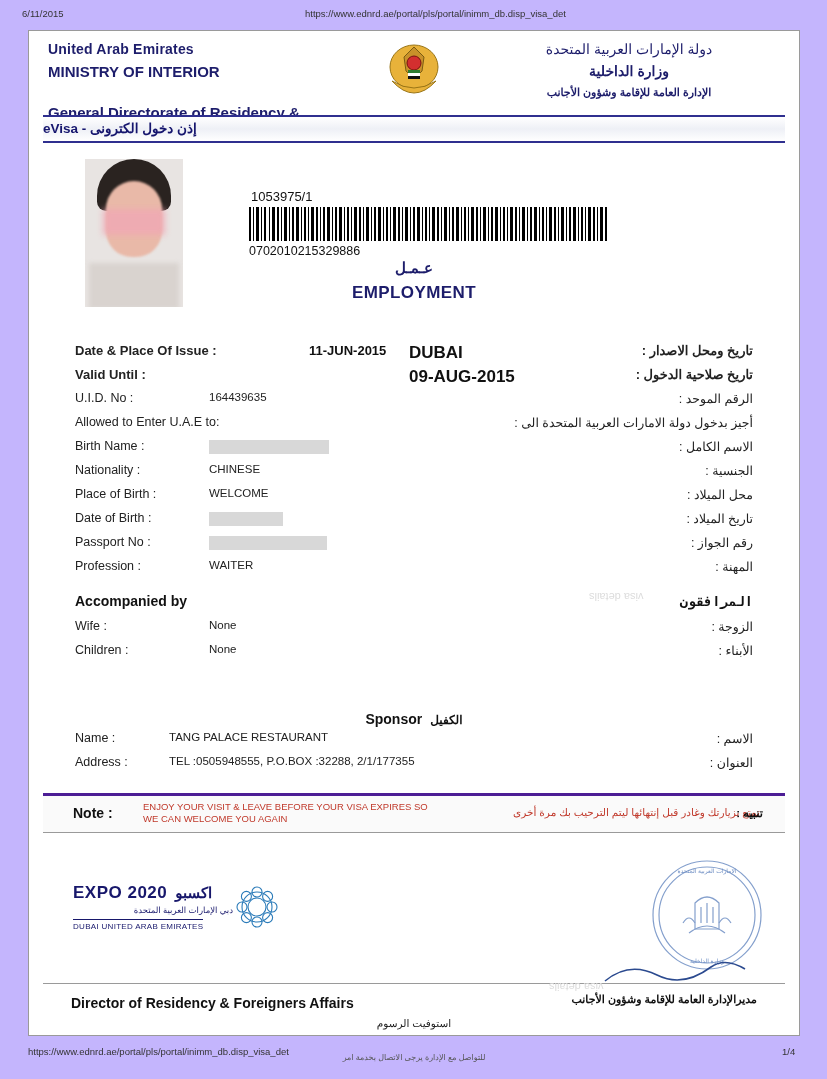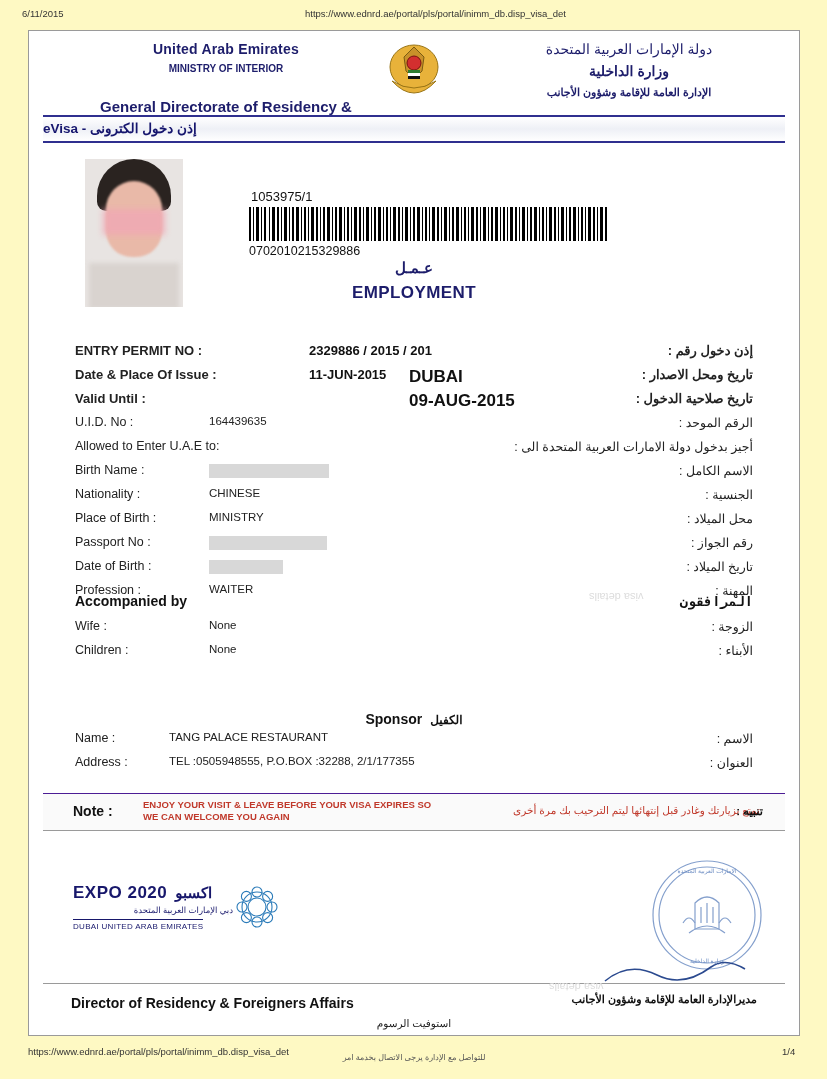--- a/index.html
+++ b/index.html
@@ -6,21 +6,21 @@
   body{
     width:827px;height:1079px;
     background:#ffffff;
     font-family:"Liberation Sans", sans-serif;
     color:#111;
     position:relative;
     overflow:hidden;
   }
   .page{
     position:absolute;inset:0;
-    background:#fef9c3;
+    background:#c4b5fd;
   }
   
   .print-hdr{
     position:absolute;top:8px;left:0;width:827px;
     font-size:9.5px;color:#333;
   }
   .print-hdr .date{position:absolute;left:22px;top:0;}
   .print-hdr .url{position:absolute;left:305px;top:0;}
   .print-ftr{
     position:absolute;top:1046px;left:0;width:827px;
@@ -35,24 +35,24 @@
     border:1px solid #9a9a9a;
     background:#fff;
     box-sizing:border-box;
   }
 
   
   .hdr{
     position:relative;height:78px;
   }
   .hdr-left{
-    position:absolute;left:37px;top:10px;width:320px;text-align:center;
+    position:absolute;left:19px;top:10px;width:320px;
   }
   .hdr-left .l1{font-size:14px;font-weight:bold;color:#1d1d6b;letter-spacing:.2px;}
-  .hdr-left .l2{font-size:10px;font-weight:bold;color:#1d1d6b;margin-top:6px;}
+  .hdr-left .l2{font-size:15px;font-weight:bold;color:#1d1d6b;margin-top:6px;}
   .hdr-left .l3{font-size:15px;font-weight:bold;color:#1d1d6b;margin-top:24px;}
   .hdr-right{
     position:absolute;right:20px;top:10px;width:300px;text-align:center;
     direction:rtl;
   }
   .hdr-right .l1{font-size:14px;font-weight:normal;color:#1d1d6b;}
   .hdr-right .l2{font-size:14px;font-weight:bold;color:#1d1d6b;margin-top:6px;}
   .hdr-right .l3{font-size:11px;font-weight:bold;color:#1d1d6b;margin-top:7px;}
   .emblem{
     position:absolute;left:50%;top:6px;margin-left:-30px;width:60px;height:70px;
@@ -151,25 +151,25 @@
   
   .sponsor-title{
     position:absolute;left:0;right:0;top:680px;text-align:center;
     font-size:14px;font-weight:bold;color:#111;
   }
   .sponsor-title .ar{font-size:12px;font-weight:bold;margin-left:8px;}
 
   
   .notebox{
     position:absolute;left:14px;top:762px;width:742px;height:36px;
-    border-top:1px solid #4c1d95;border-bottom:1px solid #9a9a9a;
+    border-top:3px solid #4c1d95;border-bottom:1px solid #9a9a9a;
     background:#fafafa;
   }
   .notebox .lab{position:absolute;left:30px;top:9px;font-size:14px;font-weight:bold;color:#111;}
-  .notebox .en{position:absolute;left:100px;top:5px;font-size:9.5px;font-weight:bold;color:#c0392b;line-height:12px;width:300px;}
+  .notebox .en{position:absolute;left:100px;top:5px;font-size:9.5px;font-weight:normal;color:#c0392b;line-height:12px;width:300px;}
   .notebox .ar{position:absolute;left:470px;top:10px;font-size:10.5px;color:#c0392b;direction:rtl;}
   .notebox .arlab{position:absolute;right:22px;top:10px;font-size:11.5px;font-weight:bold;color:#111;direction:rtl;}
 
   
   .expo{position:absolute;left:44px;top:852px;width:160px;height:54px;}
   .expo .t1{font-size:17px;font-weight:bold;color:#17176b;letter-spacing:.5px;}
   .expo .t1 .ar{font-size:15px;margin-left:8px;}
   .expo .t2{font-size:8.5px;color:#17176b;direction:rtl;margin-top:2px;}
   .expo .t3{font-size:8px;color:#17176b;letter-spacing:.3px;margin-top:1px;border-top:1px solid #17176b;padding-top:2px;display:inline-block;}
   .expo-mark{position:absolute;left:200px;top:848px;width:56px;height:56px;}
@@ -341,25 +341,20 @@
         </g>
       </svg>
     </div>
     <div class="barnum">0702010215329886</div>
 
     <div class="purpose-ar">عـمـل</div>
     <div class="purpose-en">EMPLOYMENT</div>
 
     <div class="rows">
 
-      <div class="row">
-        <span class="lbl b">ENTRY PERMIT NO :</span>
-        <span class="val c">2329886 / 2015 / 201</span>
-        <span class="arl b">إذن دخول رقم :</span>
-      </div>
 
       <div class="row">
         <span class="lbl b">Date &amp; Place Of Issue :</span>
         <span class="val c">11-JUN-2015</span>
         <span class="val c2">DUBAI</span>
         <span class="arl b">تاريخ ومحل الاصدار :</span>
       </div>
 
       <div class="row">
         <span class="lbl b">Valid Until :</span>
@@ -385,34 +380,34 @@
       </div>
 
       <div class="row">
         <span class="lbl">Nationality :</span>
         <span class="val">CHINESE</span>
         <span class="arl">الجنسية :</span>
       </div>
 
       <div class="row">
         <span class="lbl">Place of Birth :</span>
-        <span class="val">MINISTRY</span>
+        <span class="val">WELCOME</span>
         <span class="arl">محل الميلاد :</span>
+      </div>
+
+      <div class="row">
+        <span class="lbl">Date of Birth :</span>
+        <span class="redact" style="left:180px;width:74px;"></span>
+        <span class="arl">تاريخ الميلاد :</span>
       </div>
 
       <div class="row">
         <span class="lbl">Passport No :</span>
         <span class="redact" style="left:180px;width:118px;"></span>
         <span class="arl">رقم الجواز :</span>
-      </div>
-
-      <div class="row">
-        <span class="lbl">Date of Birth :</span>
-        <span class="redact" style="left:180px;width:74px;"></span>
-        <span class="arl">تاريخ الميلاد :</span>
       </div>
 
       <div class="row">
         <span class="lbl">Profession :</span>
         <span class="val">WAITER</span>
         <span class="arl">المهنة :</span>
       </div>
     </div>
 
     <div class="accomp" style="top:562px;">Accompanied by</div>

